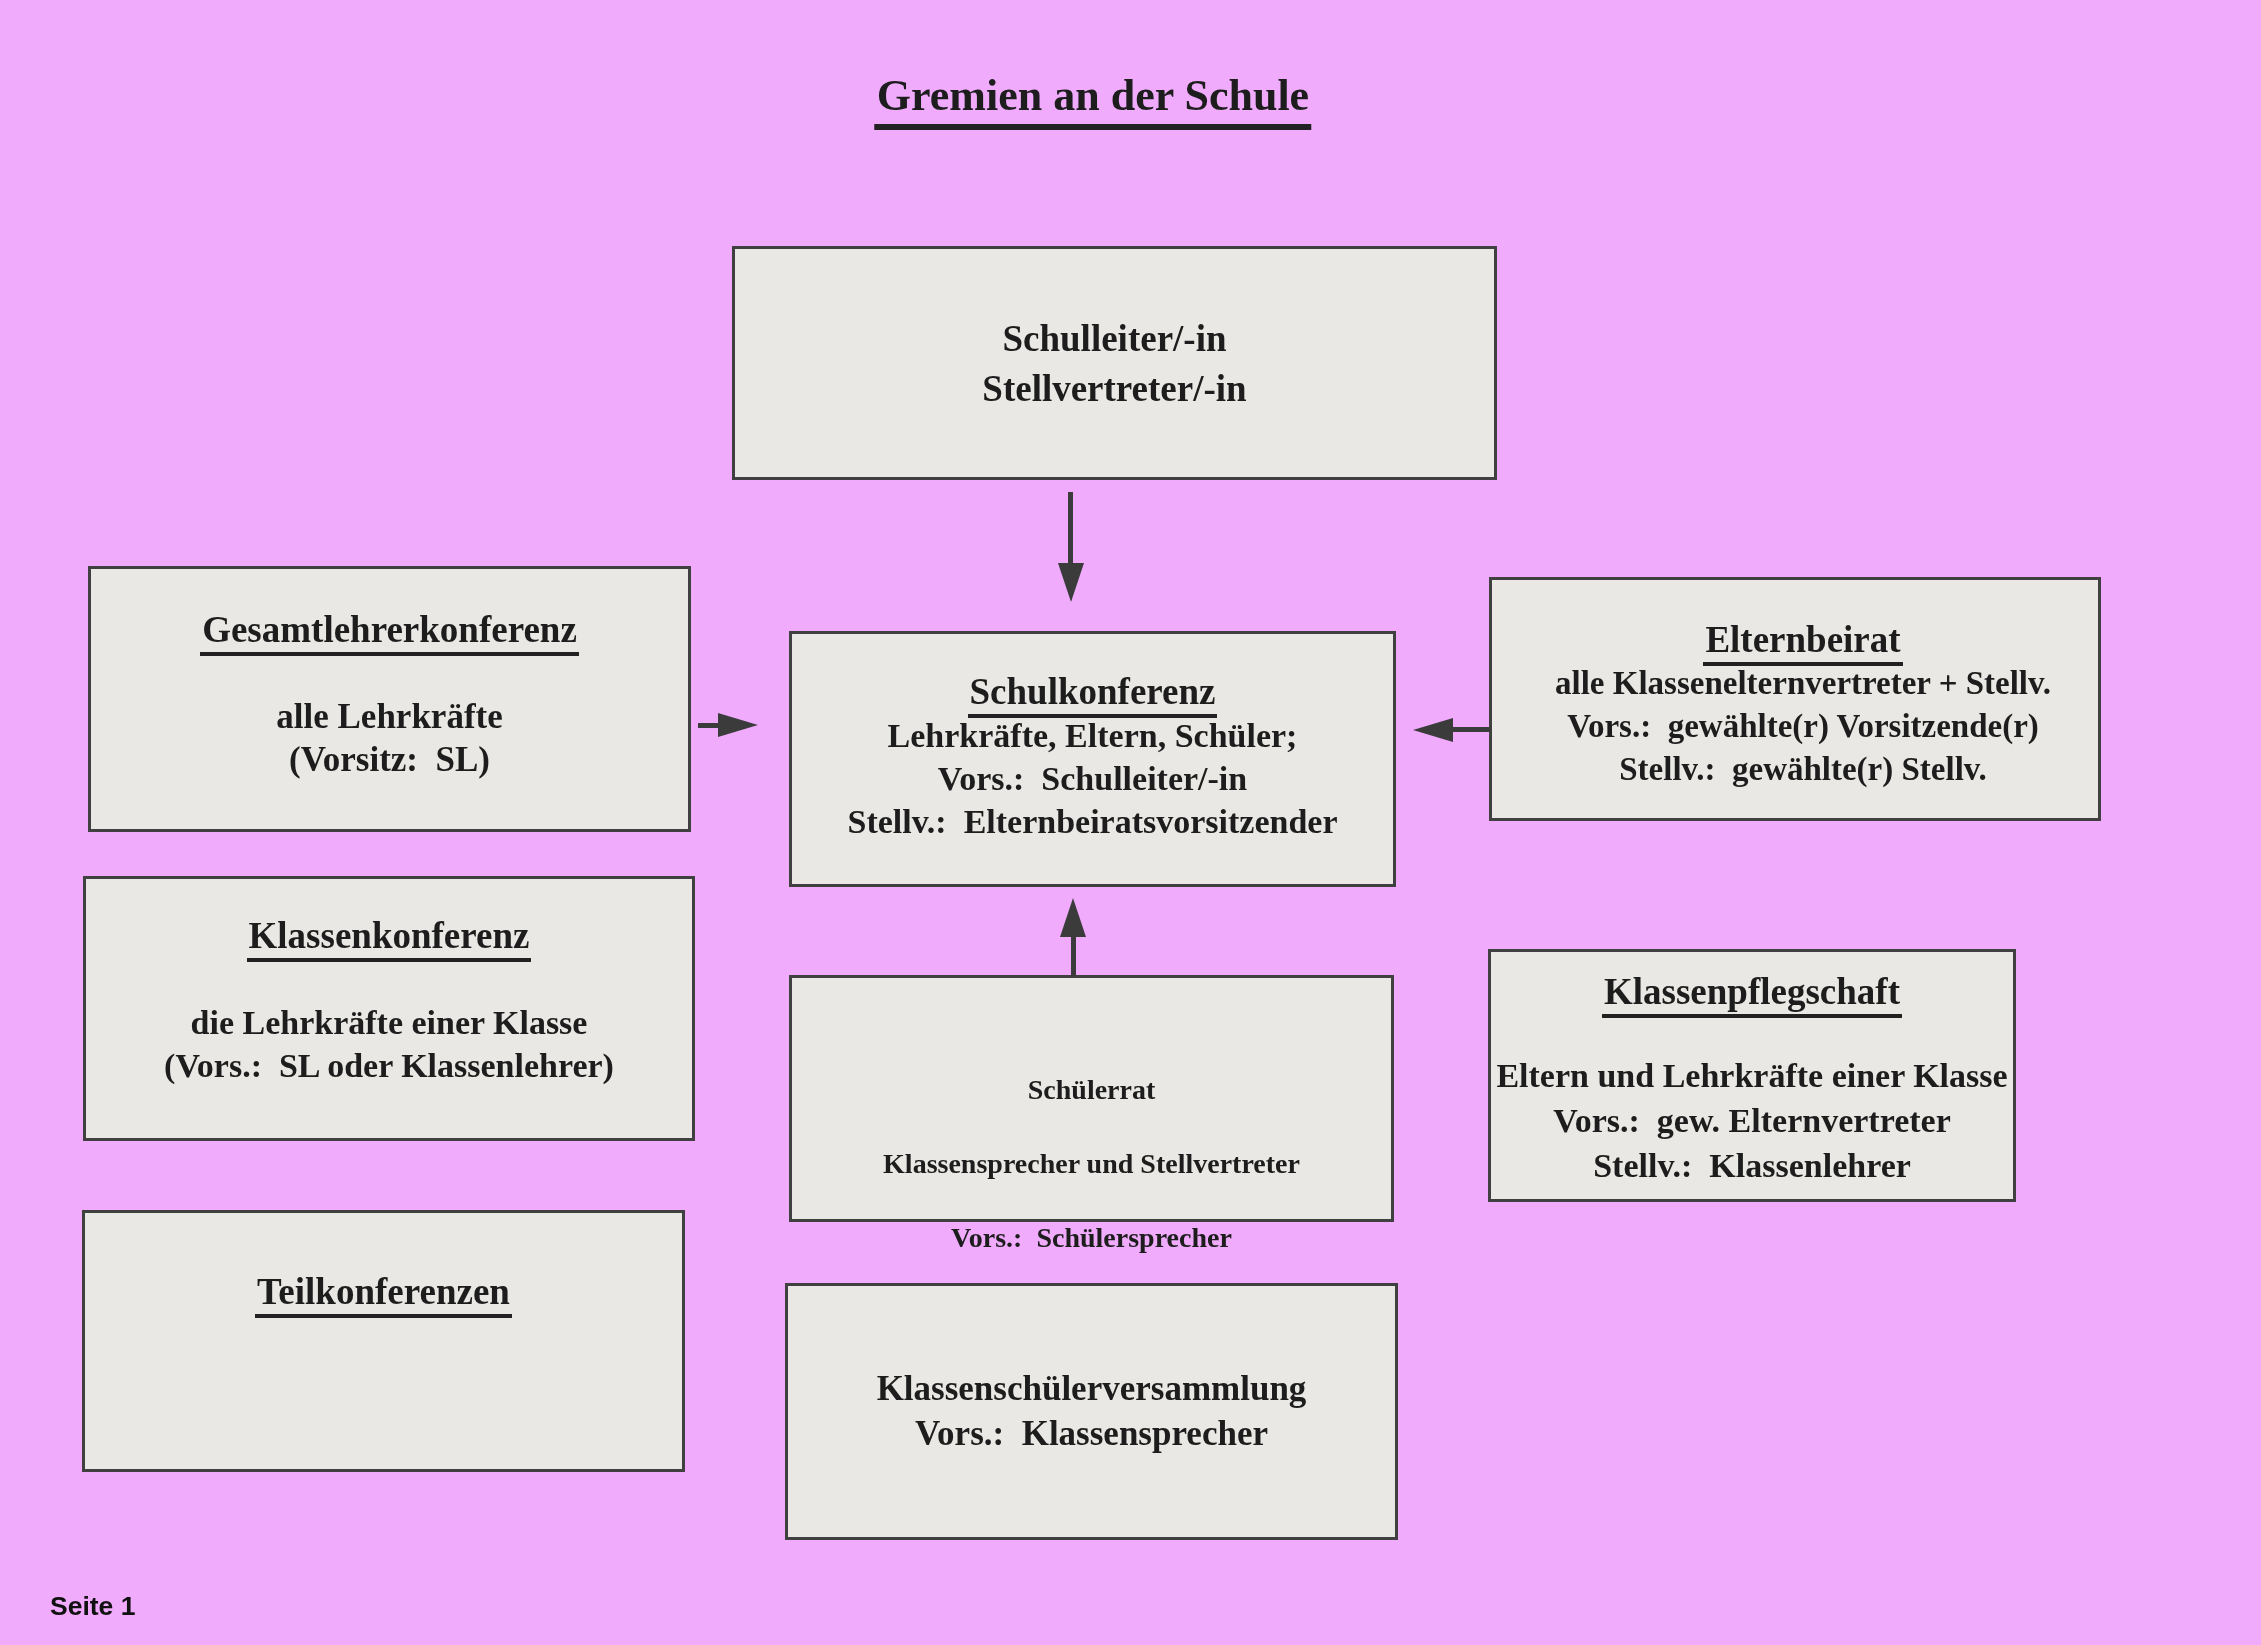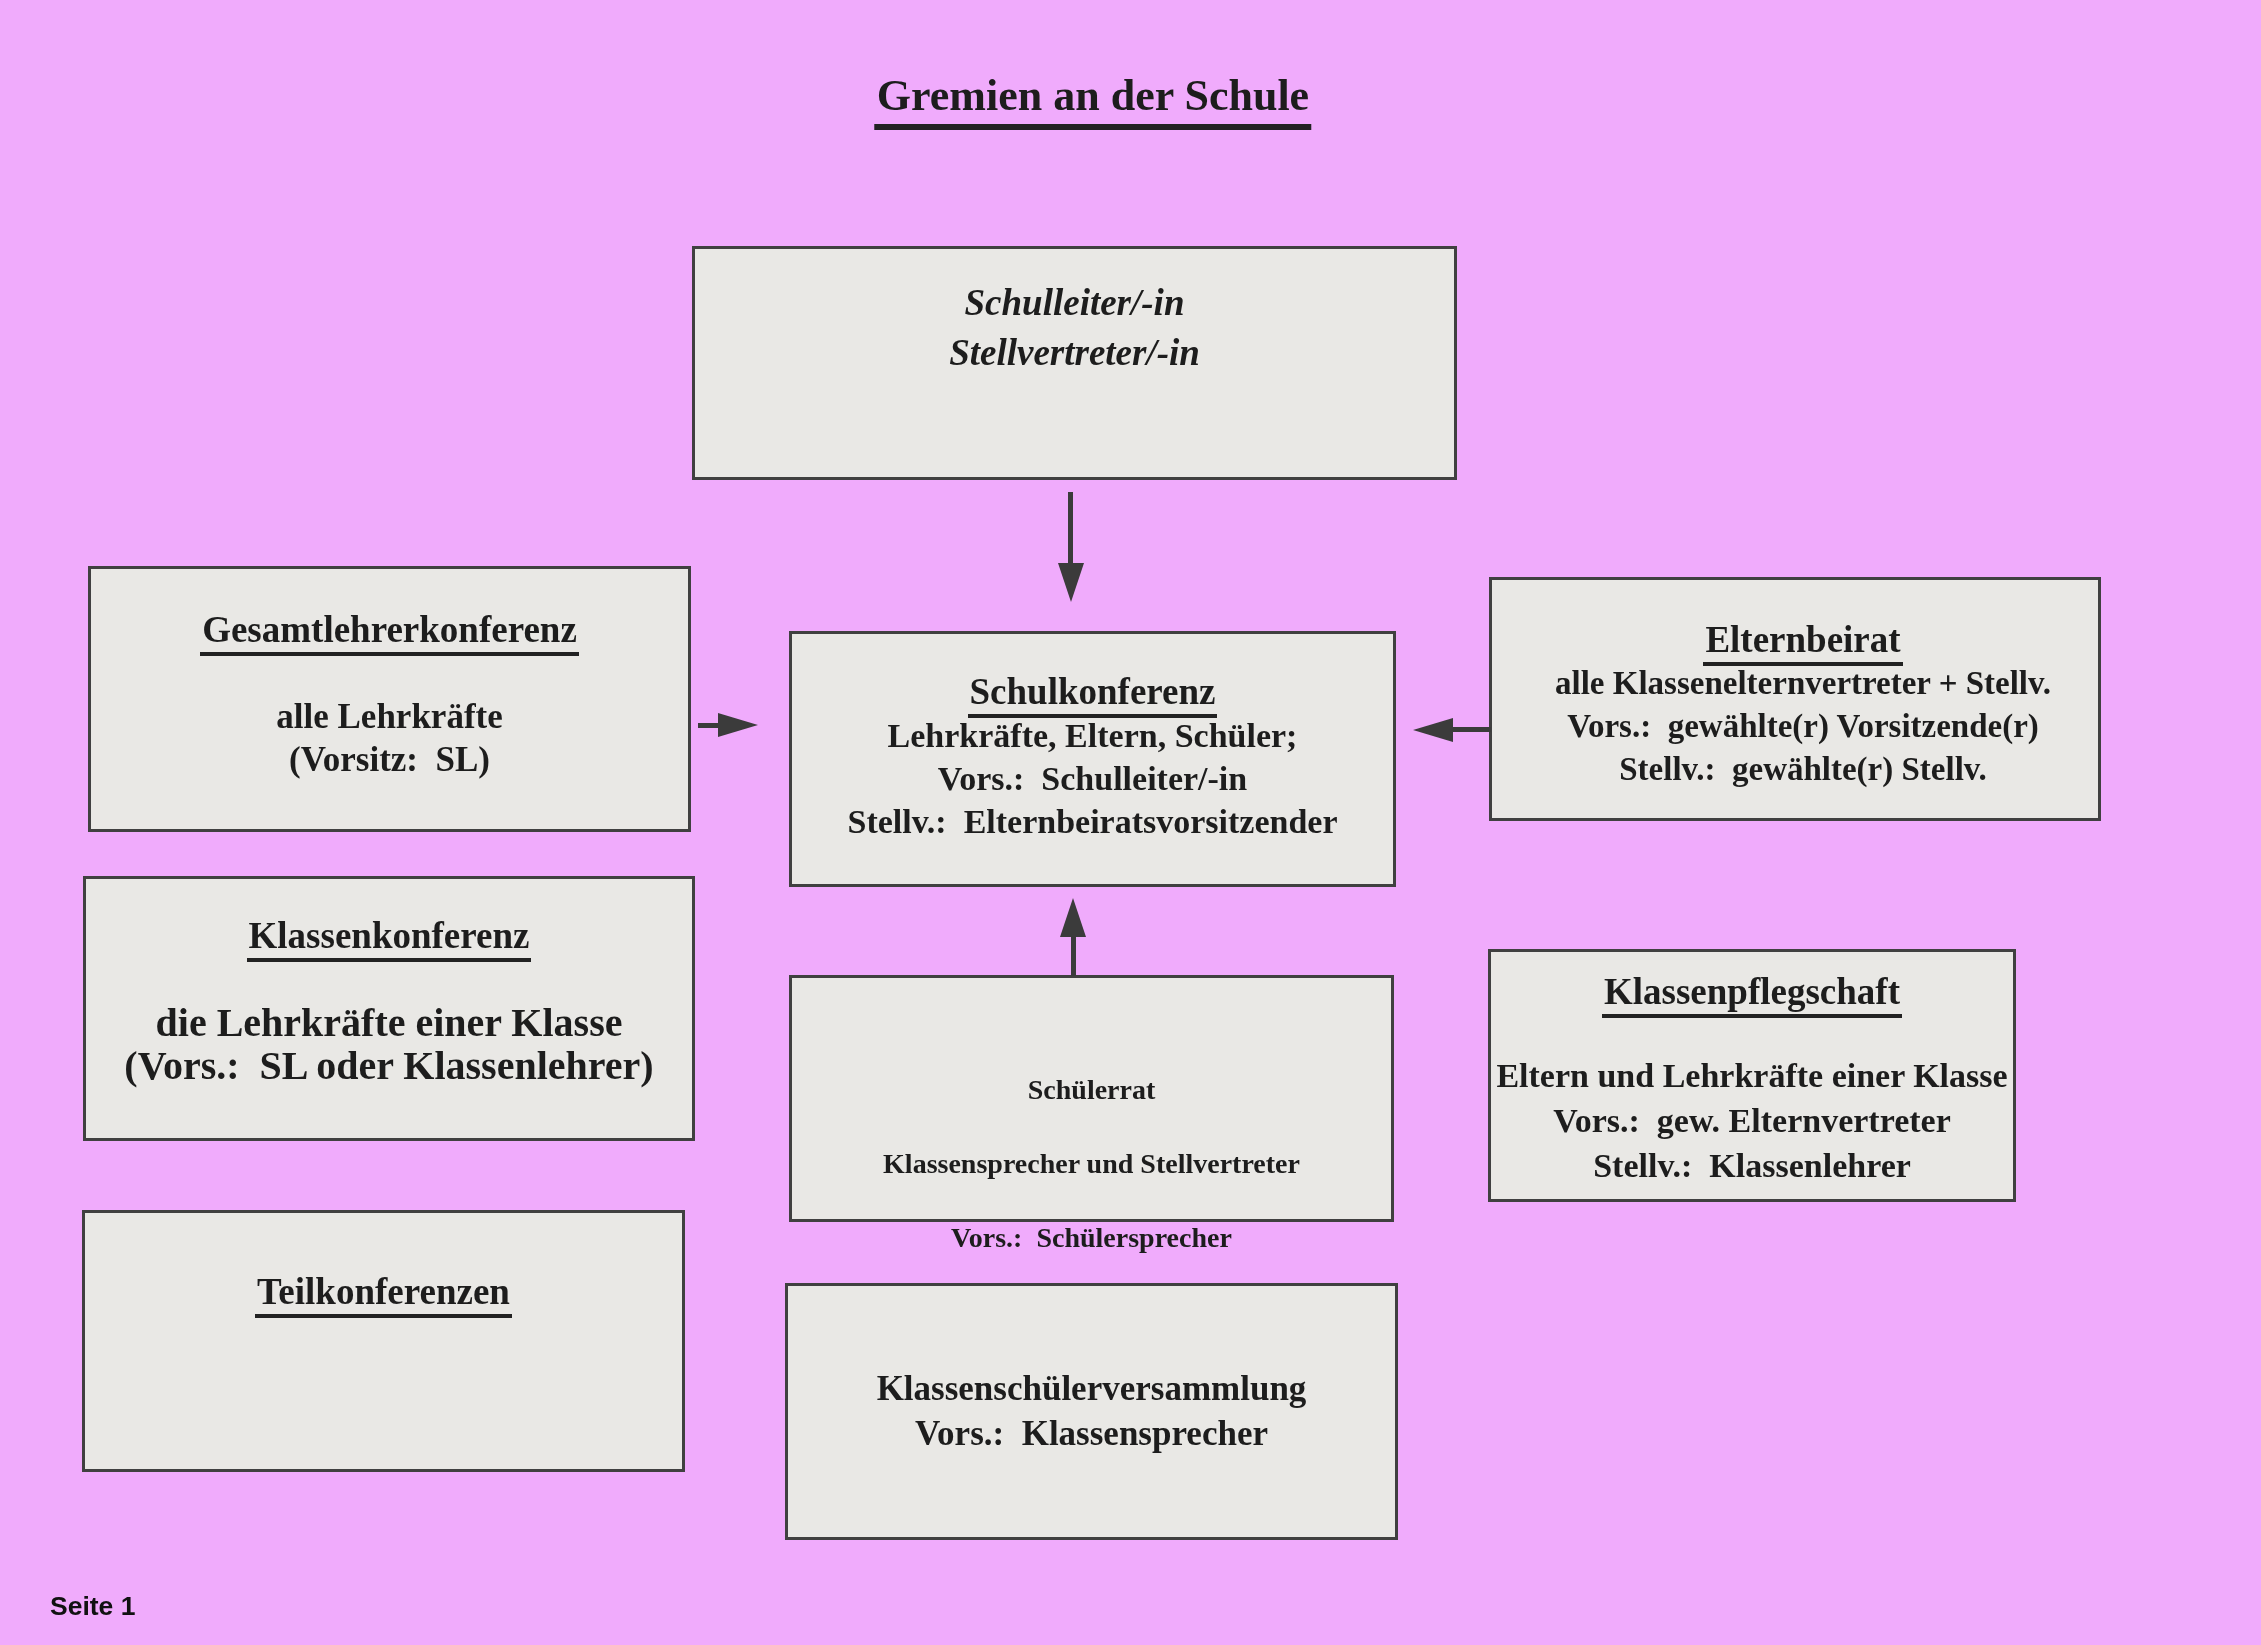--- a/index.html
+++ b/index.html
@@ -21,30 +21,30 @@
   .box{
     position:absolute;box-sizing:border-box;
     background:#e9e8e5;border:3.2px solid #404040;
     text-align:center;font-weight:bold;
   }
   .line{white-space:pre-wrap;font-size:35px;line-height:43px;}
   .heading{font-size:37px;line-height:43px;white-space:pre-wrap;}
   .heading .u{border-bottom:4.5px solid #222;padding:0 1.9px 1.9px 1.9px;}
   .body-gap{margin-top:44px;}
 
-  #box-schulleiter{left:692px;top:246px;width:765px;height:234px;padding-top:29px;font-style:italic;}
+  #box-schulleiter{left:732px;top:246px;width:765px;height:234px;padding-top:65px;}
   #box-schulleiter .line{font-size:37px;line-height:50px;}
 
   #box-schulkonferenz{left:789px;top:631px;width:607px;height:256px;padding-top:35px;}
   #box-schulkonferenz .heading{line-height:45px;}
   #box-schulkonferenz .line{font-size:34px;line-height:43px;}
 
   #box-gesamtlehrerkonferenz{left:88px;top:566px;width:603px;height:266px;padding-top:39px;}
   #box-klassenkonferenz{left:83px;top:876px;width:612px;height:265px;padding-top:35px;}
-  #box-klassenkonferenz .line{font-size:40px;}
+  #box-klassenkonferenz .line{font-size:34px;}
   #box-teilkonferenzen{left:82px;top:1190px;width:603px;height:262px;padding-top:57px;margin-top:20px;}
   #box-teilkonferenzen .body-gap{margin-top:41px;}
 
   #box-elternbeirat{left:1489px;top:577px;width:612px;height:244px;padding-top:37px;padding-left:16px;}
   #box-elternbeirat .heading{line-height:45px;}
   #box-elternbeirat .line{font-size:33px;line-height:43px;}
 
   #box-klassenpflegschaft{left:1488px;top:949px;width:528px;height:253px;padding-top:18px;}
   #box-klassenpflegschaft .line{font-size:34px;line-height:45px;}
   #box-klassenpflegschaft .body-gap{margin-top:40px;}

